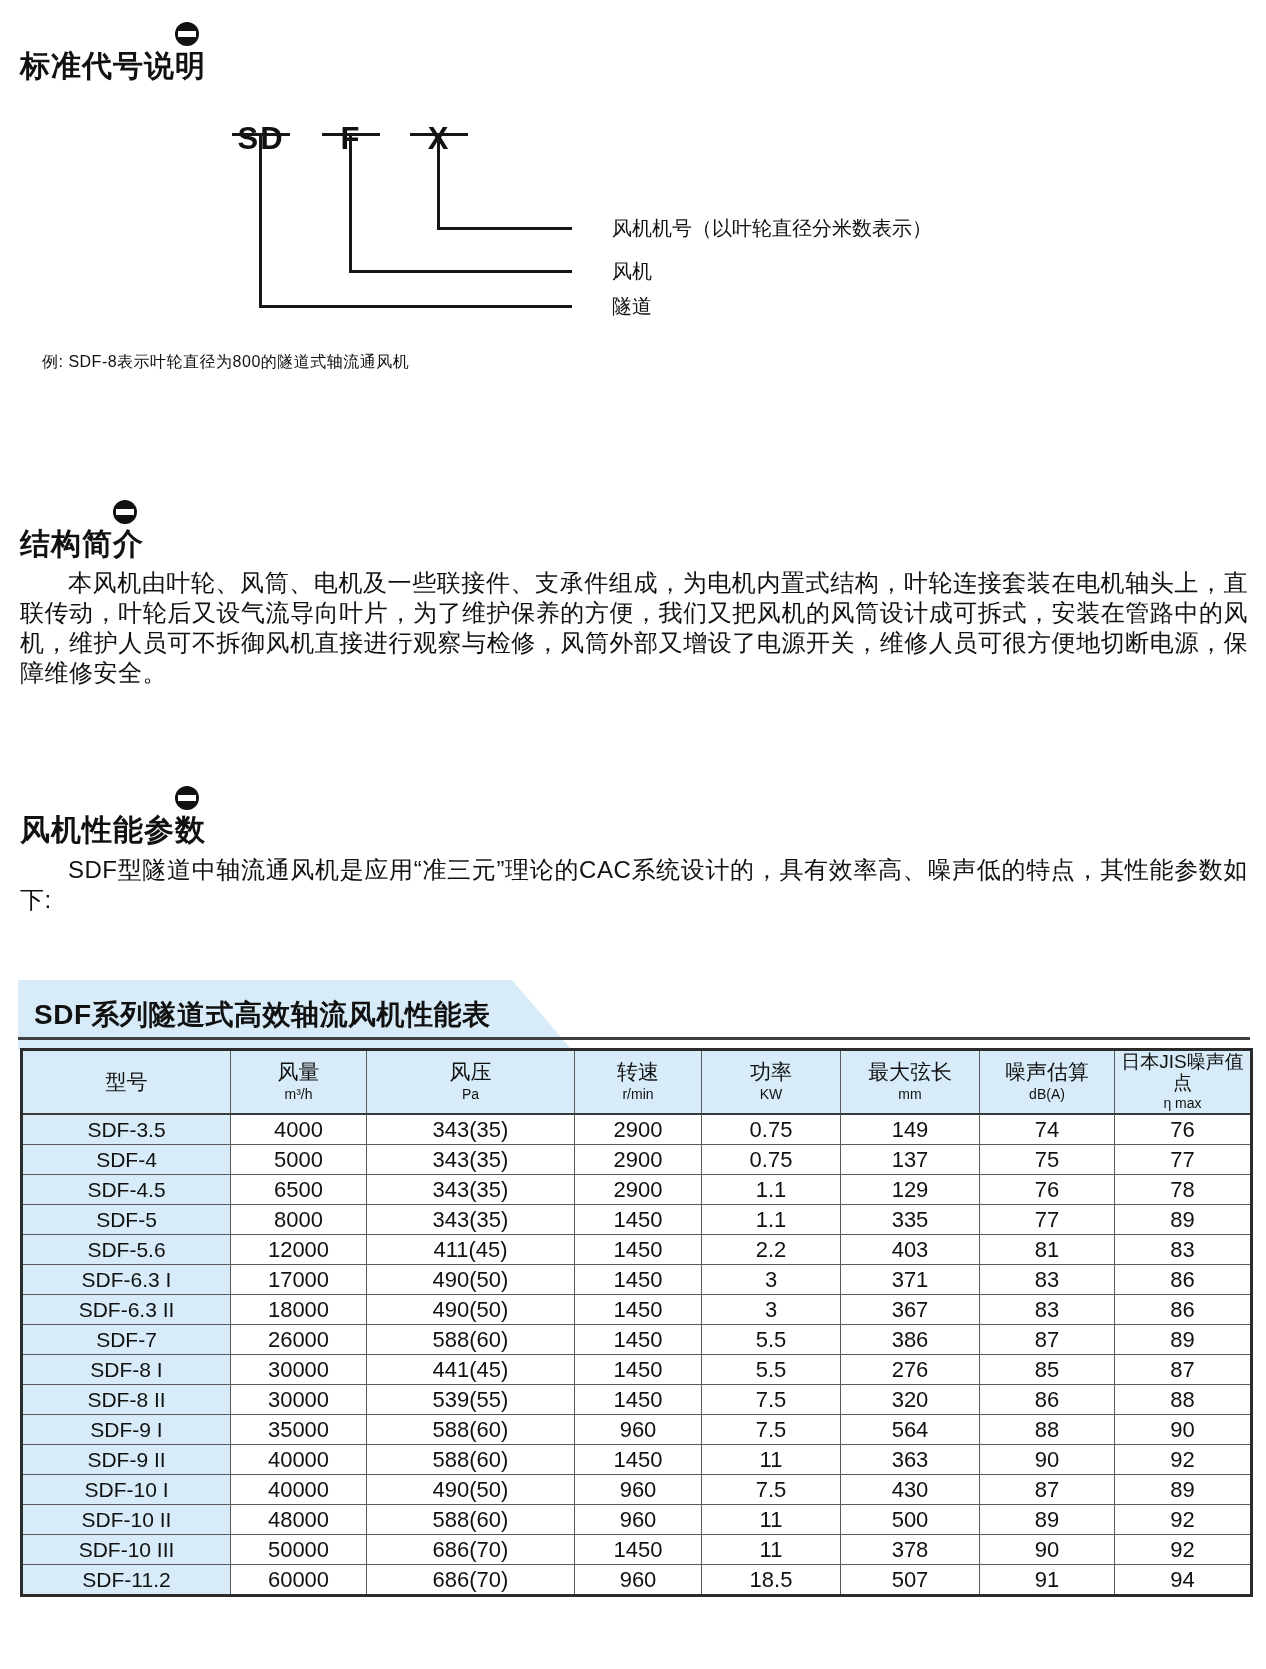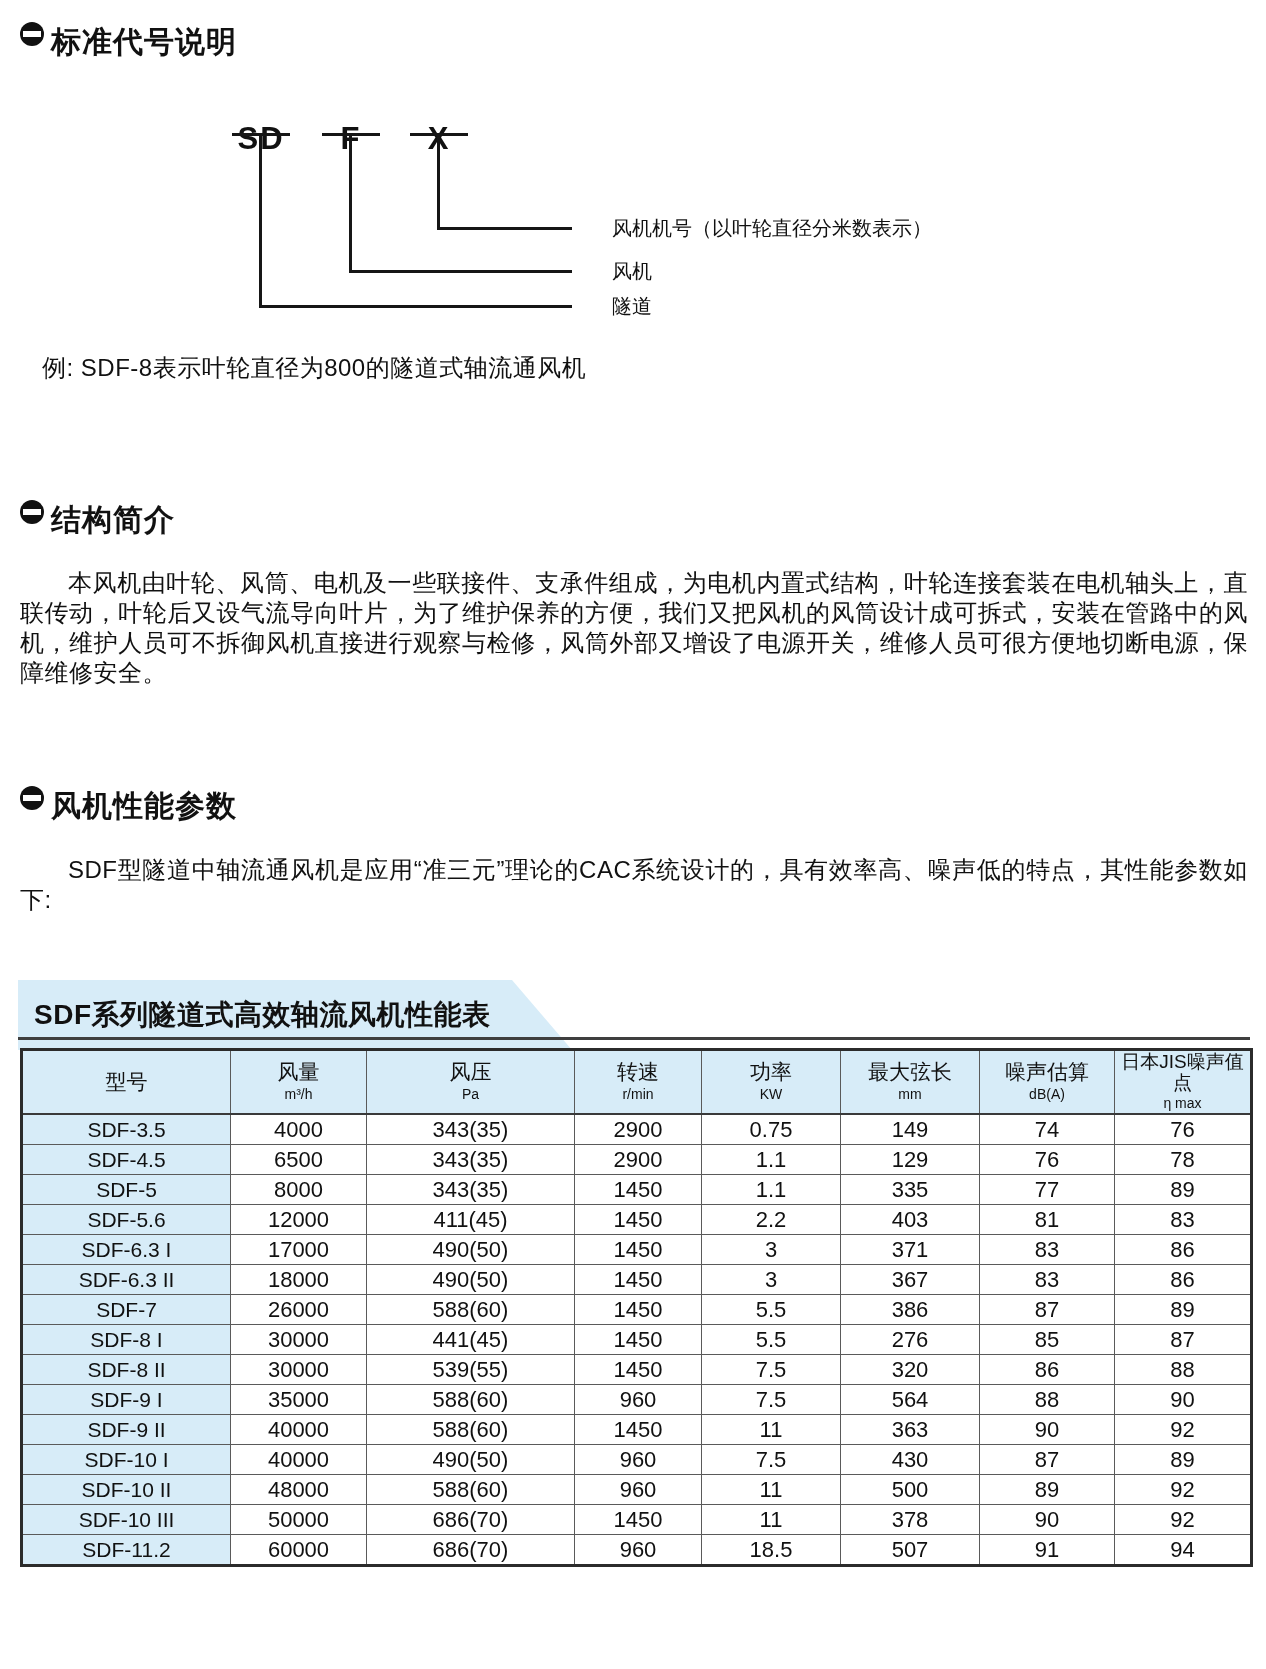--- a/index.html
+++ b/index.html
@@ -14,22 +14,22 @@
     position:relative;
     width:1266px;height:1669px;
     background:#ffffff;
     font-family:"Liberation Sans","DejaVu Sans",sans-serif;
     color:var(--ink);
     overflow:hidden;
   }
   
   .sec-heading{
     position:absolute;left:20px;
-    display:flex;align-items:flex-start;
-    font-size:30px;font-weight:bold;letter-spacing:1px;
+    display:flex;align-items:flex-end;
+    font-size:30px;font-weight:bold;letter-spacing:1px;flex-direction:column;
   }
   .bullet{
     display:inline-block;width:24px;height:24px;border-radius:50%;
     background:var(--ink);position:relative;margin-right:7px;flex:0 0 auto;
   }
   .bullet::after{
     content:"";position:absolute;left:3px;right:3px;top:9px;height:6px;background:#ffffff;
   }
   .h1-pos{top:22px;}
   .h2-pos{top:500px;}
@@ -38,21 +38,21 @@
   
   .diagram{position:absolute;left:0;top:95px;width:1266px;height:260px;}
   .dletter{
     position:absolute;top:0;transform:translateX(-50%);
     font-size:31px;font-weight:bold;letter-spacing:2px;margin-top:26px;
   }
   .hline{position:absolute;height:3px;background:#161616;}
   .vline{position:absolute;width:3px;background:#161616;}
   .dlabel{position:absolute;left:584px;font-size:20px;white-space:nowrap;margin-left:28px;}
 
-  .note{position:absolute;left:42px;top:352px;font-size:24px;letter-spacing:0.5px;}
+  .note{position:absolute;left:42px;top:352px;font-size:16px;letter-spacing:0.5px;}
 
   .para{
     position:absolute;left:20px;width:1228px;
     font-size:24px;line-height:30px;letter-spacing:0.5px;
     text-align:justify;text-indent:2em;
   }
   .para1-pos{top:568px;}
   .para2-pos{top:855px;}
 
   
@@ -196,20 +196,30 @@
           <td>SDF-3.5</td>
           <td>4000</td>
           <td>343(35)</td>
           <td>2900</td>
           <td>0.75</td>
           <td>149</td>
           <td>74</td>
           <td>76</td>
         </tr>
         <tr>
+          <td>SDF-4</td>
+          <td>5000</td>
+          <td>343(35)</td>
+          <td>2900</td>
+          <td>0.75</td>
+          <td>137</td>
+          <td>75</td>
+          <td>77</td>
+        </tr>
+        <tr>
           <td>SDF-4.5</td>
           <td>6500</td>
           <td>343(35)</td>
           <td>2900</td>
           <td>1.1</td>
           <td>129</td>
           <td>76</td>
           <td>78</td>
         </tr>
         <tr>

